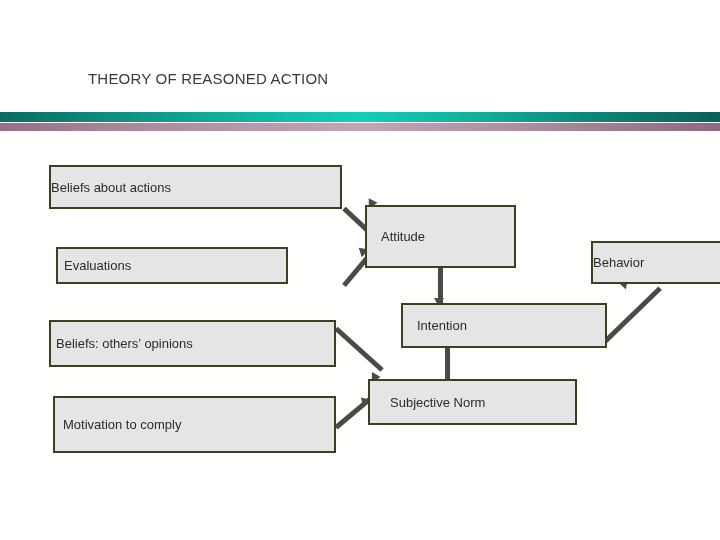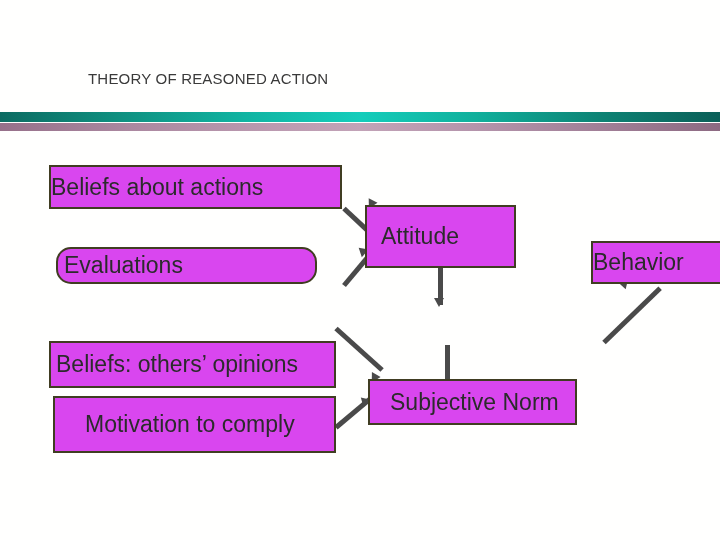--- a/index.html
+++ b/index.html
@@ -58,45 +58,45 @@
         #bb9ab0 38%,
         #c2a3b7 50%,
         #b494ab 66%,
         #a07e96 84%,
         #8d6a82 100%);
   }
 
   
   .node {
     position: absolute;
-    background: #d946ef;
+    background: #e5e5e5;
     border: 2px solid #403d22;
     box-sizing: border-box;
     display: flex;
     align-items: center;
     color: #2b2b2b;
-    font-size: 23px;
+    font-size: 13px;
     white-space: nowrap;
     z-index: 3;
   }
   .node > .node-label {
     display: block;
   }
 
   #node-beliefs-actions { left: 49px;  top: 165px; width: 293px; height: 44px; }
   #node-beliefs-actions .node-label { padding-left: 0px; }
 
-  #node-evaluations     { left: 56px;  top: 247px; width: 261px; height: 37px; border-radius: 15px; }
+  #node-evaluations     { left: 56px;  top: 247px; width: 232px; height: 37px; }
   #node-evaluations .node-label { padding-left: 6px; }
 
-  #node-beliefs-others  { left: 49px;  top: 320px; width: 287px; height: 47px; margin-top: 21px; }
+  #node-beliefs-others  { left: 49px;  top: 320px; width: 287px; height: 47px; }
   #node-beliefs-others .node-label { padding-left: 5px; }
 
   #node-motivation      { left: 53px;  top: 396px; width: 283px; height: 57px; }
-  #node-motivation .node-label { padding-left: 8px; margin-left: 22px; }
+  #node-motivation .node-label { padding-left: 8px; }
 
   #node-attitude        { left: 365px; top: 205px; width: 151px; height: 63px; }
   #node-attitude .node-label { padding-left: 14px; }
 
   #node-intention       { left: 401px; top: 303px; width: 206px; height: 45px; }
   #node-intention .node-label { padding-left: 14px; }
 
   #node-subjective-norm { left: 368px; top: 379px; width: 209px; height: 46px; }
   #node-subjective-norm .node-label { padding-left: 20px; }
 
@@ -195,20 +195,23 @@
   </div>
 
   <div class="node" id="node-motivation">
     <span class="node-label">Motivation to comply</span>
   </div>
 
   <div class="node" id="node-attitude">
     <span class="node-label">Attitude</span>
   </div>
 
+  <div class="node" id="node-intention">
+    <span class="node-label">Intention</span>
+  </div>
 
   <div class="node" id="node-subjective-norm">
     <span class="node-label">Subjective Norm</span>
   </div>
 
   <div class="node" id="node-behavior">
     <span class="node-label">Behavior</span>
   </div>
 
 </div>

